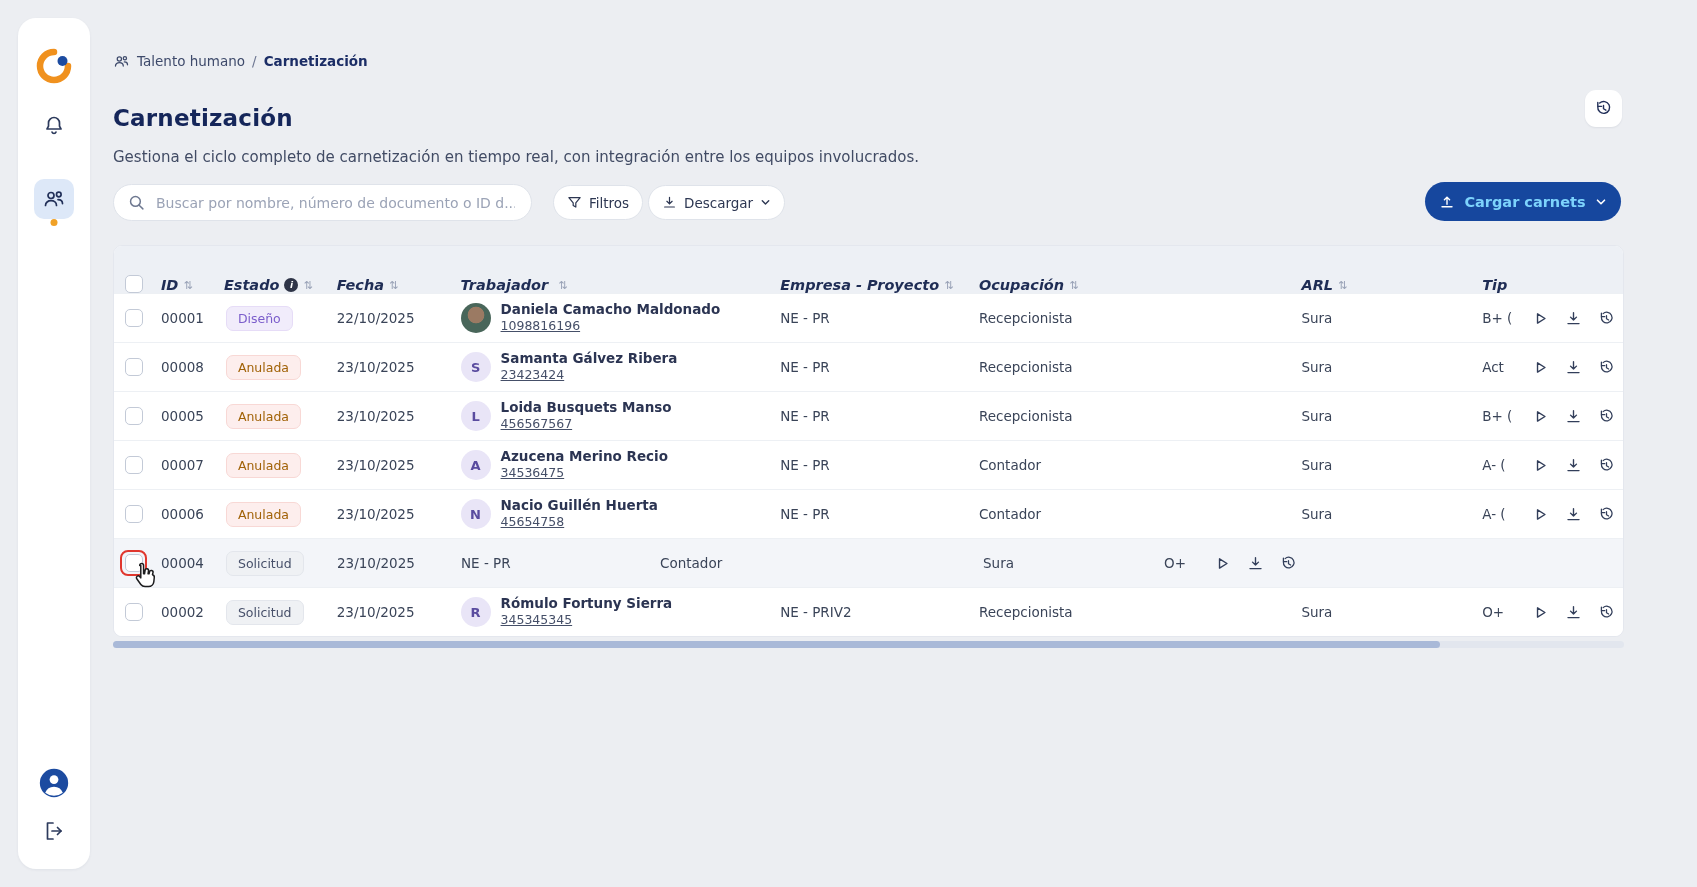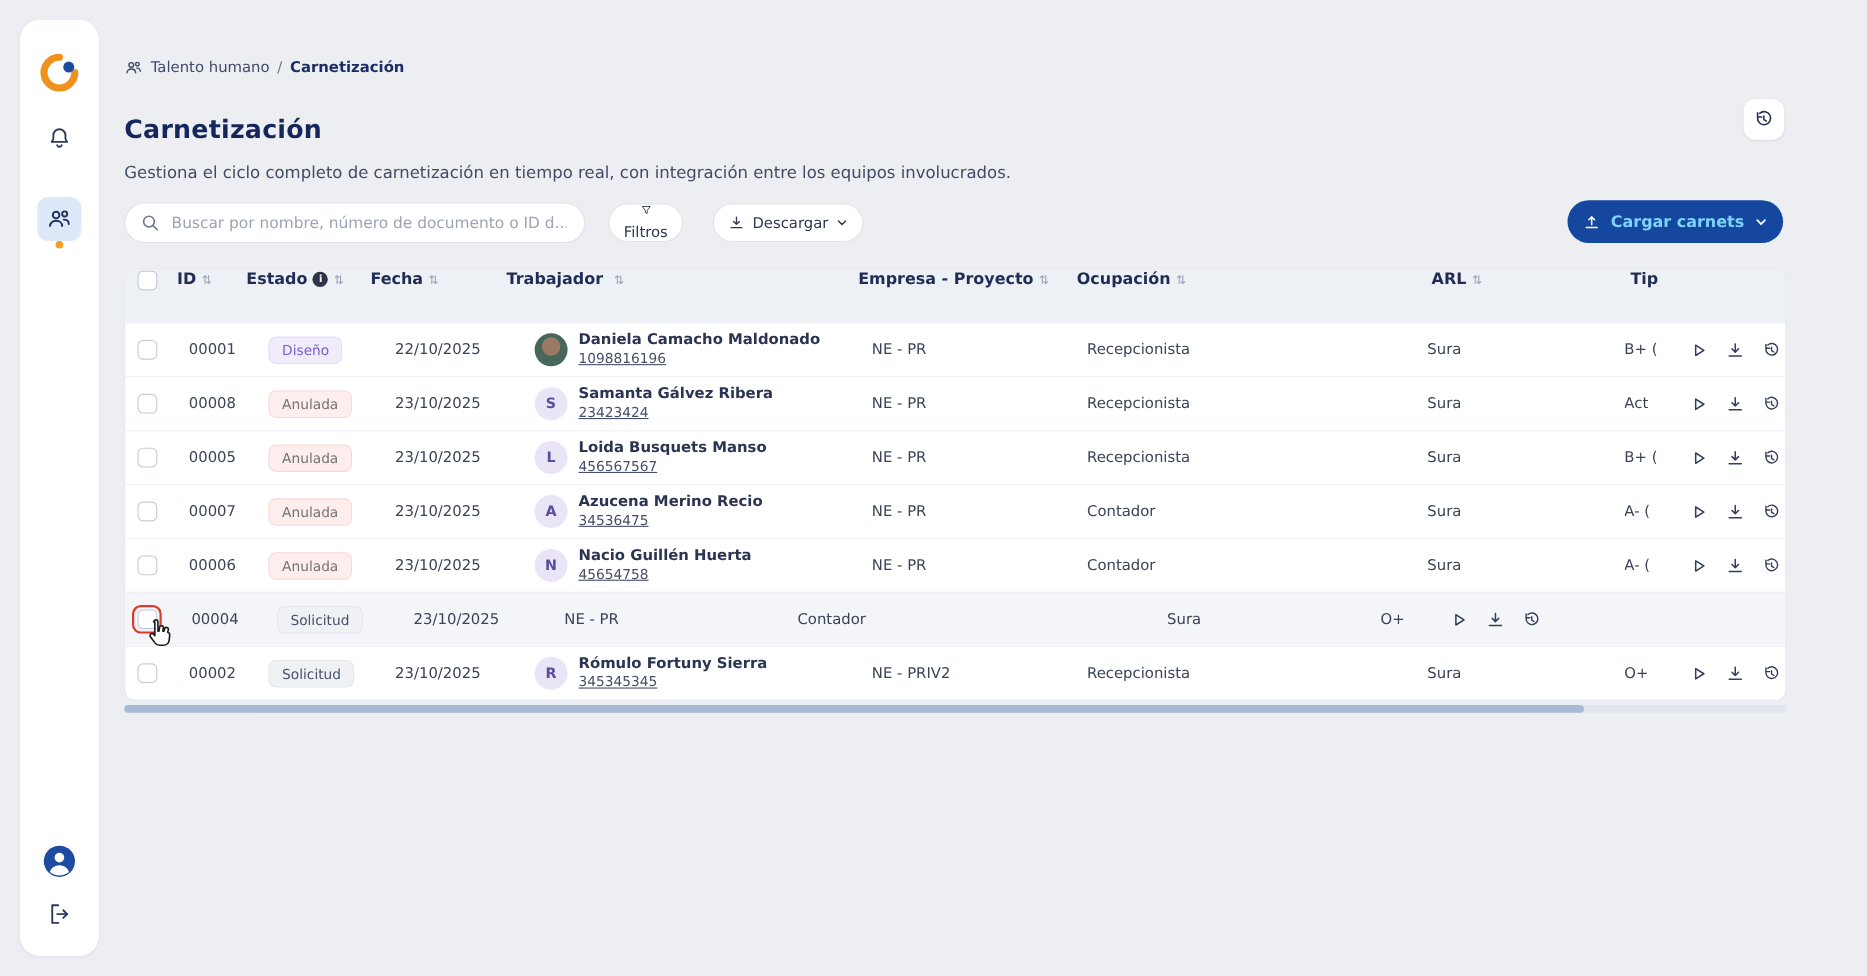--- a/index.html
+++ b/index.html
@@ -58,50 +58,50 @@
     background:transparent; font-family:inherit;
   }
   .search input::placeholder { color:#9ba3b6; }
 
   .btn-ghost {
     position:absolute; top:185px; height:35px;
     background:#fff; border:1px solid #dfe3ea; border-radius:18px;
     display:flex; align-items:center; gap:7px; font-size:13.5px; color:#2d3752;
     padding:0 13px; cursor:pointer; font-family:inherit;
   }
-  .btn-filtros { left:553px;flex-direction:column; }
+  .btn-filtros { left:553px; }
   .btn-descargar { left:648px; }
 
   .btn-primary {
     position:absolute; left:1425px; top:182px; width:196px; height:39px;
     background:#16479e; border:none; border-radius:20px; cursor:pointer;
     display:flex; align-items:center; justify-content:center; gap:9px;
     color:#7dd3fc; font-size:14.5px; font-weight:600; font-family:inherit;
   }
 
   
   .table {
     position:absolute; left:113px; top:245px; width:1511px;
     background:#fff; border:1px solid #e4e7ee; border-radius:9px; overflow:hidden;
   }
   .thead {
-    display:flex; align-items:flex-start; height:47px; background:#edf0f5;
-    font-size:14.5px; font-weight:700; color:#1f2d55;
+    display:flex; align-items:flex-end; height:47px; background:#edf0f5;
+    font-size:14.5px; font-weight:700; color:#1f2d55;font-style:italic;
   }
   .hcell { display:flex; align-items:center; gap:5px; cursor:pointer; }
   .sort { font-size:11px; color:#98a1b6; font-weight:400; }
   .info-dot {
     width:14px; height:14px; border-radius:50%; background:#2e3447; color:#fff;
     font-size:9px; font-weight:700; display:flex; align-items:center; justify-content:center;
     cursor:pointer;
   }
 
   .trow {
     display:flex; align-items:center; height:49px; border-top:1px solid #edf0f4;
-    font-size:13.5px; color:#3a4458; background:#fff; position:relative;gap:13px;
+    font-size:13.5px; color:#3a4458; background:#fff; position:relative;
   }
   .trow.highlighted { background:#f3f5f9; }
 
   .c-cb   { width:40px;  padding-left:11px; }
   .c-id   { width:70px;  padding-left:7px; }
   .c-estado { width:113px; }
   .c-fecha  { width:124px; }
   .c-trab   { width:320px; display:flex; align-items:center; gap:10px; }
   .c-emp    { width:199px; }
   .c-ocu    { width:323px; }
@@ -129,21 +129,21 @@
   }
   .avatar-initial { background:#e9e5f7; color:#5a4c9f; }
   .photo-1 { background:radial-gradient(circle at 50% 40%, #9b7a63 0 34%, #49665a 37%); }
   .photo-2 { background:radial-gradient(circle at 50% 40%, #b07a62 0 34%, #97525f 37%); }
 
   .tname { font-size:13.5px; font-weight:600; color:#2b3452; line-height:1.25; }
   .tdoc  { font-size:12.5px; color:#454f68; line-height:1.35;text-decoration:underline; }
 
   .badge { display:inline-block; padding:4px 11px; border-radius:7px; font-size:12.5px; margin-left:2px; }
   .badge-diseno    { background:#f1ecfb; color:#7b5dcb; border:1px solid #e6dcf7; }
-  .badge-anulada   { background:#fdeeed; color:#737373; border:1px solid #f8d8d5; }
+  .badge-anulada   { background:#fdeeed; color:#a16207; border:1px solid #f8d8d5; }
   .badge-solicitud { background:#eff1f4; color:#47506a; border:1px solid #e3e6ec; }
 
   .abtn {
     width:26px; height:26px; border:none; background:transparent; padding:0;
     display:flex; align-items:center; justify-content:center; cursor:pointer;
   }
 
   .hscroll {
     position:absolute; left:113px; top:641px; width:1511px; height:7px;
     background:#e2e6ee; border-radius:4px;

